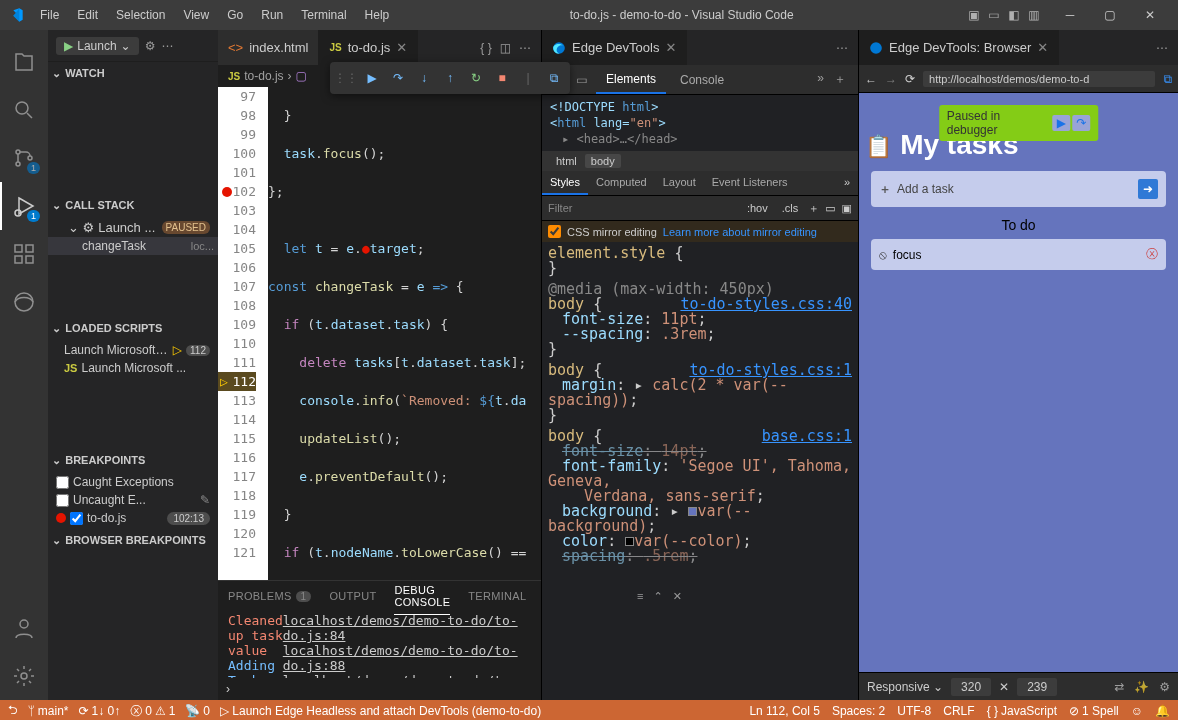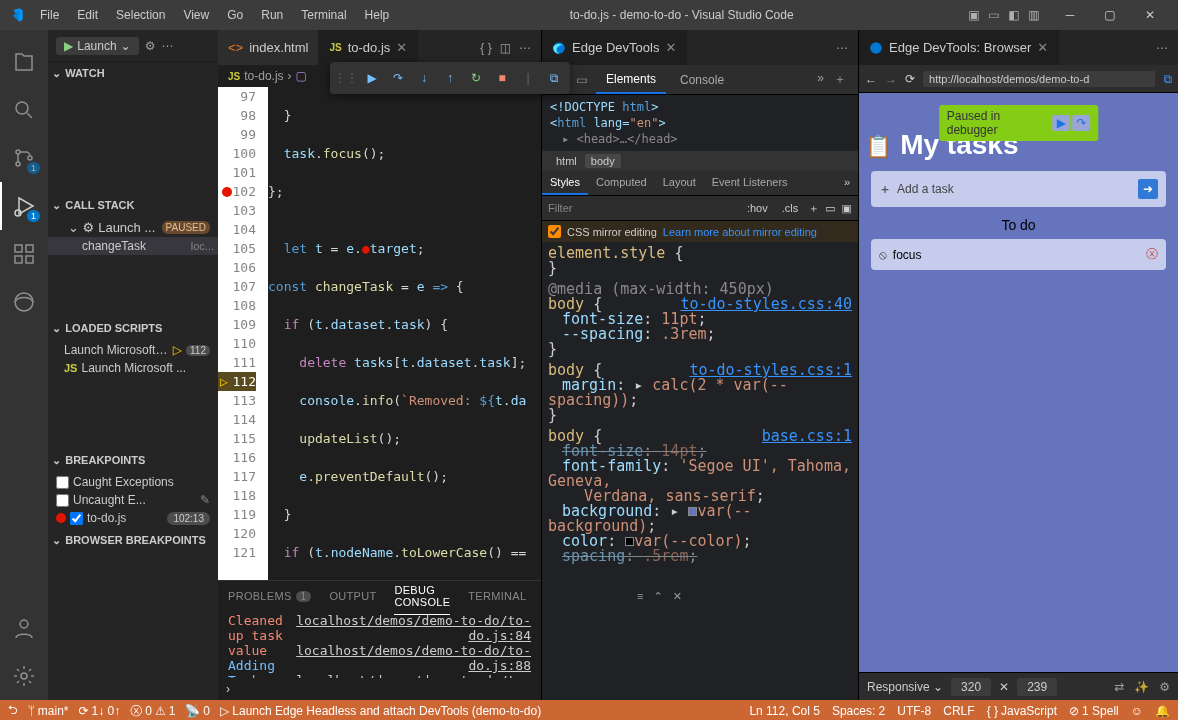--- a/index.html
+++ b/index.html
@@ -131,21 +131,21 @@
   .bottom-tabs { height: 30px; display: flex; align-items: center; padding: 0 10px; gap: 18px; font-size: 11px; }
   .bottom-tabs .btab { color: #888; padding: 6px 0; letter-spacing: 0.3px; }
   .bottom-tabs .btab.active { color: #fff; border-bottom: 1px solid #fff; }
   .bottom-tabs .bcount { background: #4d4d4d; border-radius: 8px; padding: 0 5px; font-size: 10px; margin-left: 4px; }
   .bottom-tabs .bfilter { margin-left: auto; background: #3c3c3c; padding: 3px 8px; border-radius: 2px; color: #888; width: 280px; font-size: 12px; }
   .bottom-tabs .bicons { display: flex; gap: 10px; margin-left: 10px; opacity: 0.7; }
   .console-body { flex: 1; display: flex; font-family: Consolas, monospace; font-size: 13px; padding: 2px 10px; overflow: hidden; }
   .console-left { flex: 1; }
   .console-left .err { color: #f48771; }
   .console-left .log { color: #75beff; }
-  .console-right { text-align: right; }
+  .console-right { }
   .console-right a { color: #ccc; text-decoration: underline; display: block; }
   .console-input { height: 22px; display: flex; align-items: center; padding: 0 8px; color: #ccc; }
   
   
   .statusbar { height: 22px; background: #c63; background: #cc6633; display: flex; align-items: center; padding: 0 8px; font-size: 12px; color: #fff; gap: 10px; }
   .statusbar.orange { background: #cc6633; }
   .statusbar .sitem { display: flex; align-items: center; gap: 3px; }
   .statusbar .right { margin-left: auto; display: flex; gap: 12px; }
   
   .edge-icon { width:14px; height:14px; }

